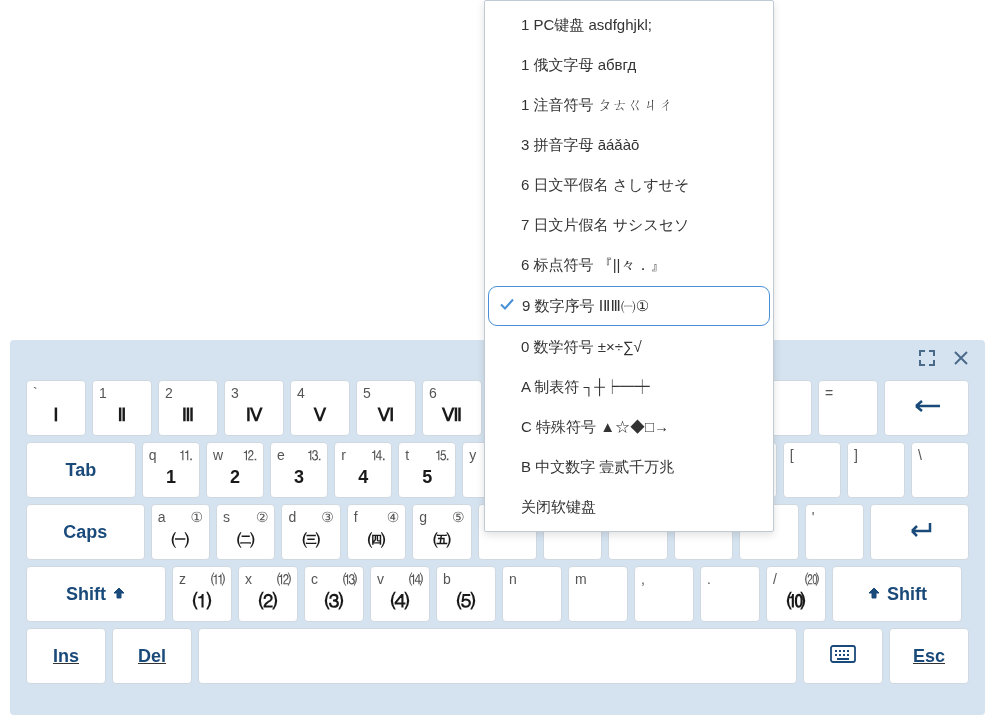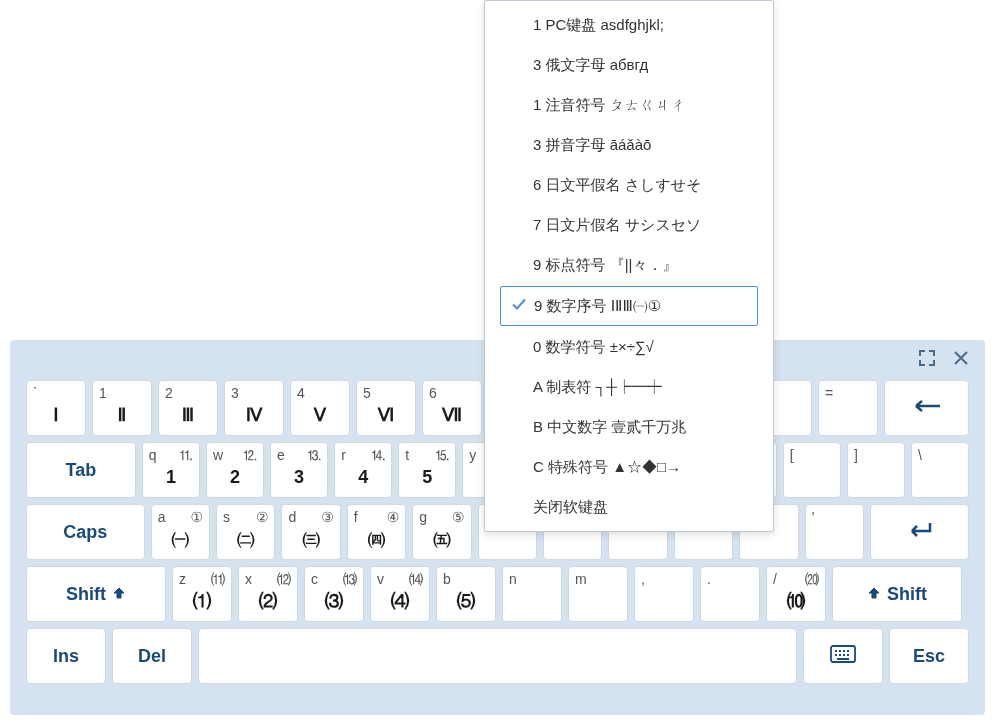--- a/index.html
+++ b/index.html
@@ -21,21 +21,21 @@
     top: 8px;
     right: 14px;
     display: flex;
     gap: 14px;
   }
   .header-icon { width: 20px; height: 20px; cursor: pointer; display: flex; align-items: center; justify-content: center; }
   .header-icon svg { stroke: #4a6a8a; fill: none; }
   
   .kbd-rows { position: absolute; top: 40px; left: 16px; right: 16px; bottom: 10px; }
   .kbd-row { display: flex; gap: 6px; margin-bottom: 6px; height: 56px; }
-  .kbd-row:last-child { margin-bottom: 6px; }
+  .kbd-row:last-child { margin-bottom: 6px; text-decoration: underline; }
   
   .key {
     background: #fff;
     border: 1px solid #d0d8e0;
     border-radius: 4px;
     display: flex;
     flex-direction: column;
     align-items: center;
     justify-content: center;
     cursor: pointer;
@@ -59,34 +59,34 @@
   
   .menu {
     position: absolute;
     left: 484px;
     top: 0px;
     width: 290px;
     background: #fff;
     border: 1px solid #c0cad4;
     border-radius: 2px;
     box-shadow: 0 3px 8px rgba(0,0,0,0.12);
-    padding: 4px 12px;
+    padding: 4px 0;
     z-index: 10;
   }
   .menu-item {
     display: flex;
     align-items: center;
     height: 40px;
     padding: 0 12px 0 36px;
     position: relative;
     cursor: pointer;
     font-size: 15px;
     color: #333;
   }
-  .menu-item.selected { border: 1px solid #4a90d9; background: #fff; margin: 1px 3px; border-radius: 2px; padding-left: 33px; }
+  .menu-item.selected { border: 1px solid #4a90d9; background: #fff; margin: 1px 3px; border-radius: 9px; padding-left: 33px; }
   .menu-item .check { position: absolute; left: 10px; top: 50%; transform: translateY(-50%); }
   .menu-item .check svg { stroke: #4a90d9; fill: none; }
 </style>
 </head>
 <body>
 
 <div class="keyboard-panel">
   <div class="panel-header">
     <div class="header-icon">
       <svg width="18" height="18" viewBox="0 0 18 18" stroke-width="2">
@@ -358,51 +358,51 @@
         </div>
     </div>
   </div>
 </div>
 
 <div class="menu" id="menu">
     <div class="menu-item">
       <span>1 PC键盘 asdfghjkl;</span>
     </div>
     <div class="menu-item">
-      <span>3 俄文字母 абвгд</span>
+      <span>1 俄文字母 абвгд</span>
     </div>
     <div class="menu-item">
       <span>1 注音符号 ㄆㄊㄍㄐㄔ</span>
     </div>
     <div class="menu-item">
       <span>3 拼音字母 āáǎàō</span>
     </div>
     <div class="menu-item">
       <span>6 日文平假名 さしすせそ</span>
     </div>
     <div class="menu-item">
       <span>7 日文片假名 サシスセソ</span>
     </div>
     <div class="menu-item">
-      <span>9 标点符号 『||々．』</span>
+      <span>6 标点符号 『||々．』</span>
     </div>
     <div class="menu-item selected">
       <span class="check"><svg width="16" height="16" viewBox="0 0 16 16" stroke-width="2">
           <path d="M2 8l4 4 8-9"></path>
         </svg></span>
       <span>9 数字序号 ⅠⅡⅢ㈠①</span>
     </div>
     <div class="menu-item">
       <span>0 数学符号 ±×÷∑√</span>
     </div>
     <div class="menu-item">
       <span>A 制表符 ┐┼┝━┿</span>
     </div>
     <div class="menu-item">
+      <span>C 特殊符号 ▲☆◆□→</span>
+    </div>
+    <div class="menu-item">
       <span>B 中文数字 壹贰千万兆</span>
     </div>
     <div class="menu-item">
-      <span>C 特殊符号 ▲☆◆□→</span>
-    </div>
-    <div class="menu-item">
       <span>关闭软键盘</span>
     </div>
   </div>
 
 </body></html>

